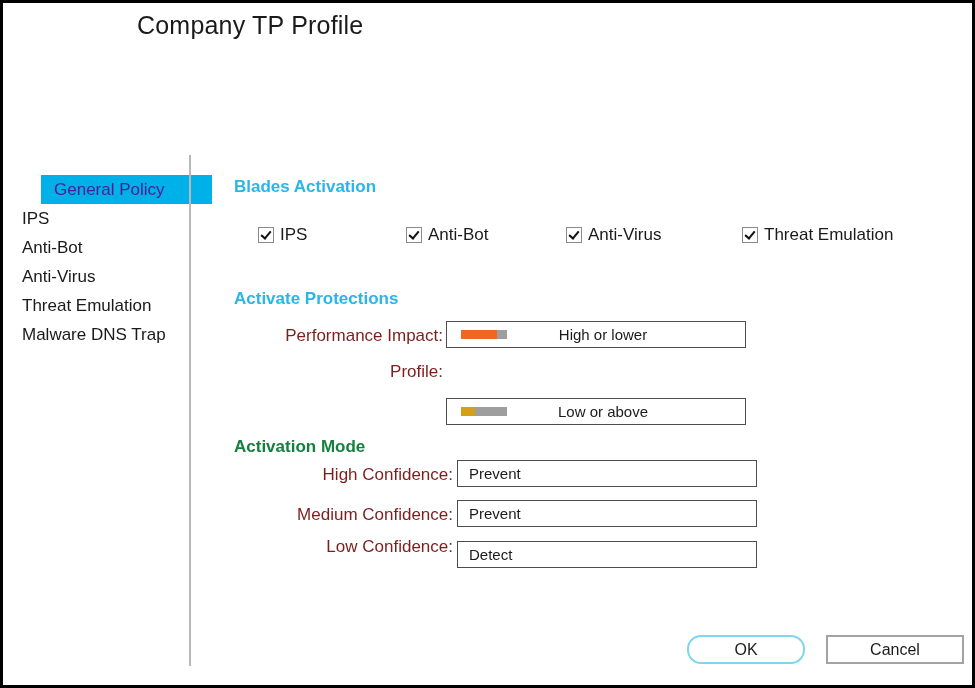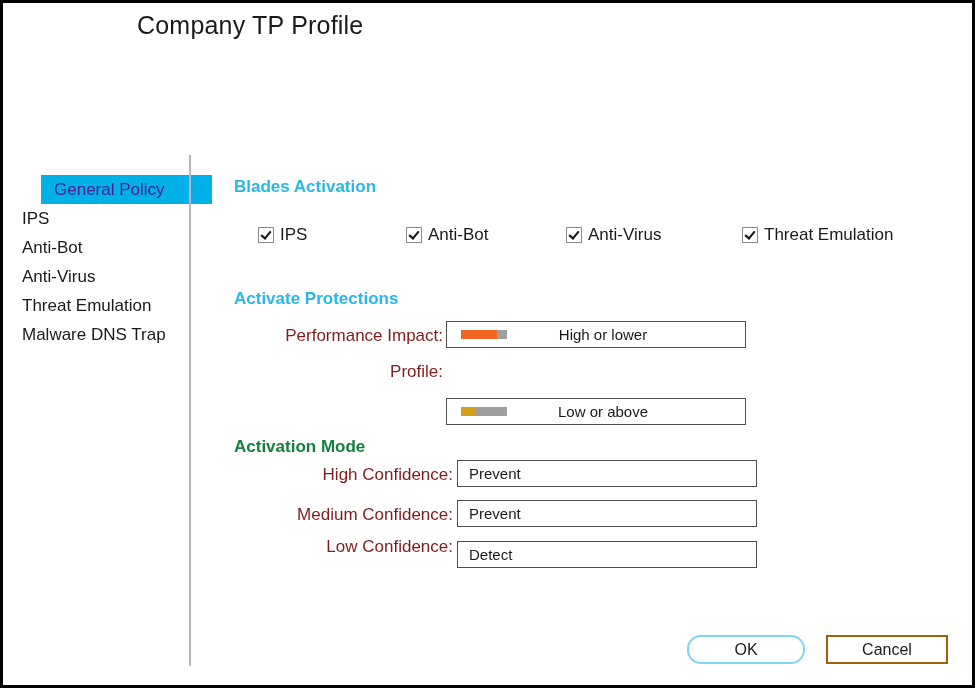--- a/index.html
+++ b/index.html
@@ -202,22 +202,22 @@
   }
   #btn-ok {
     left: 684px;
     top: 632px;
     width: 118px;
     border: 2px solid #7fd5f2;
   }
   #btn-cancel {
     left: 823px;
     top: 632px;
-    width: 122px;
-    border: 2px solid #a16207;
+    width: 138px;
+    border: 2px solid #a3a3a3;
   }
 </style>
 </head>
 <body>
 
 <div id="screen">
 
   <div class="dlg-title">Company TP Profile</div>
 
   <div class="sidebar">

